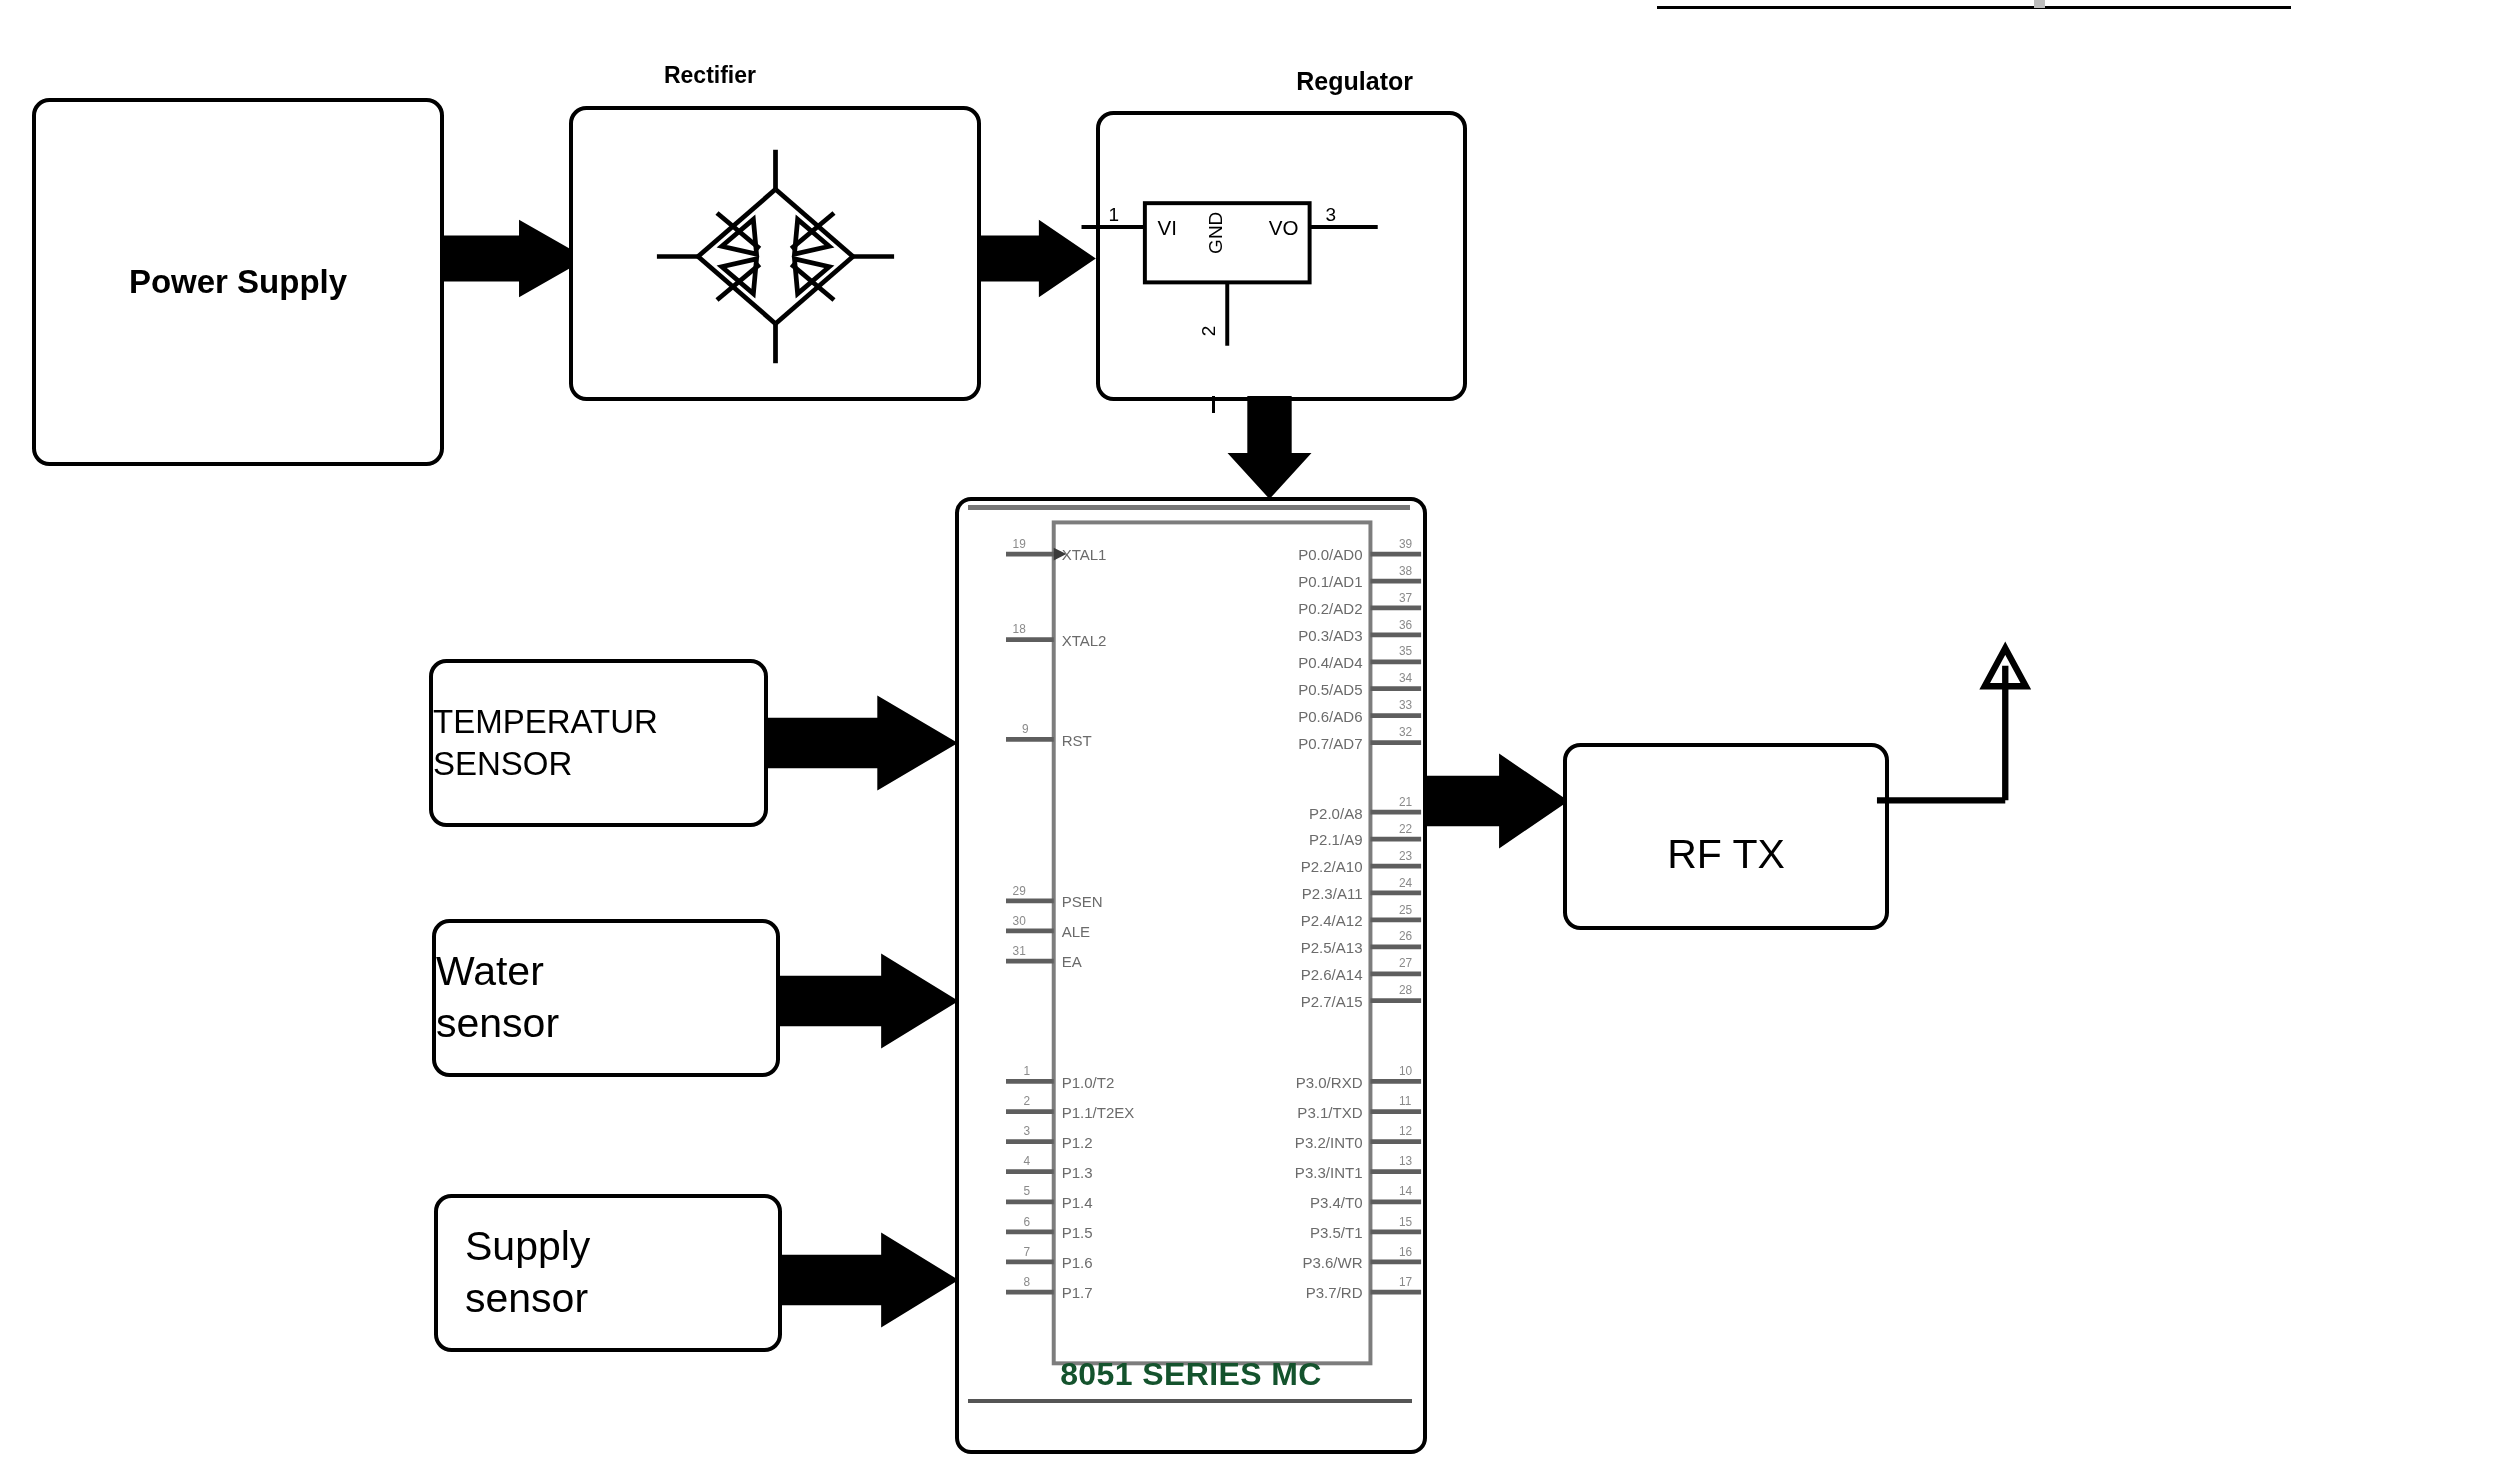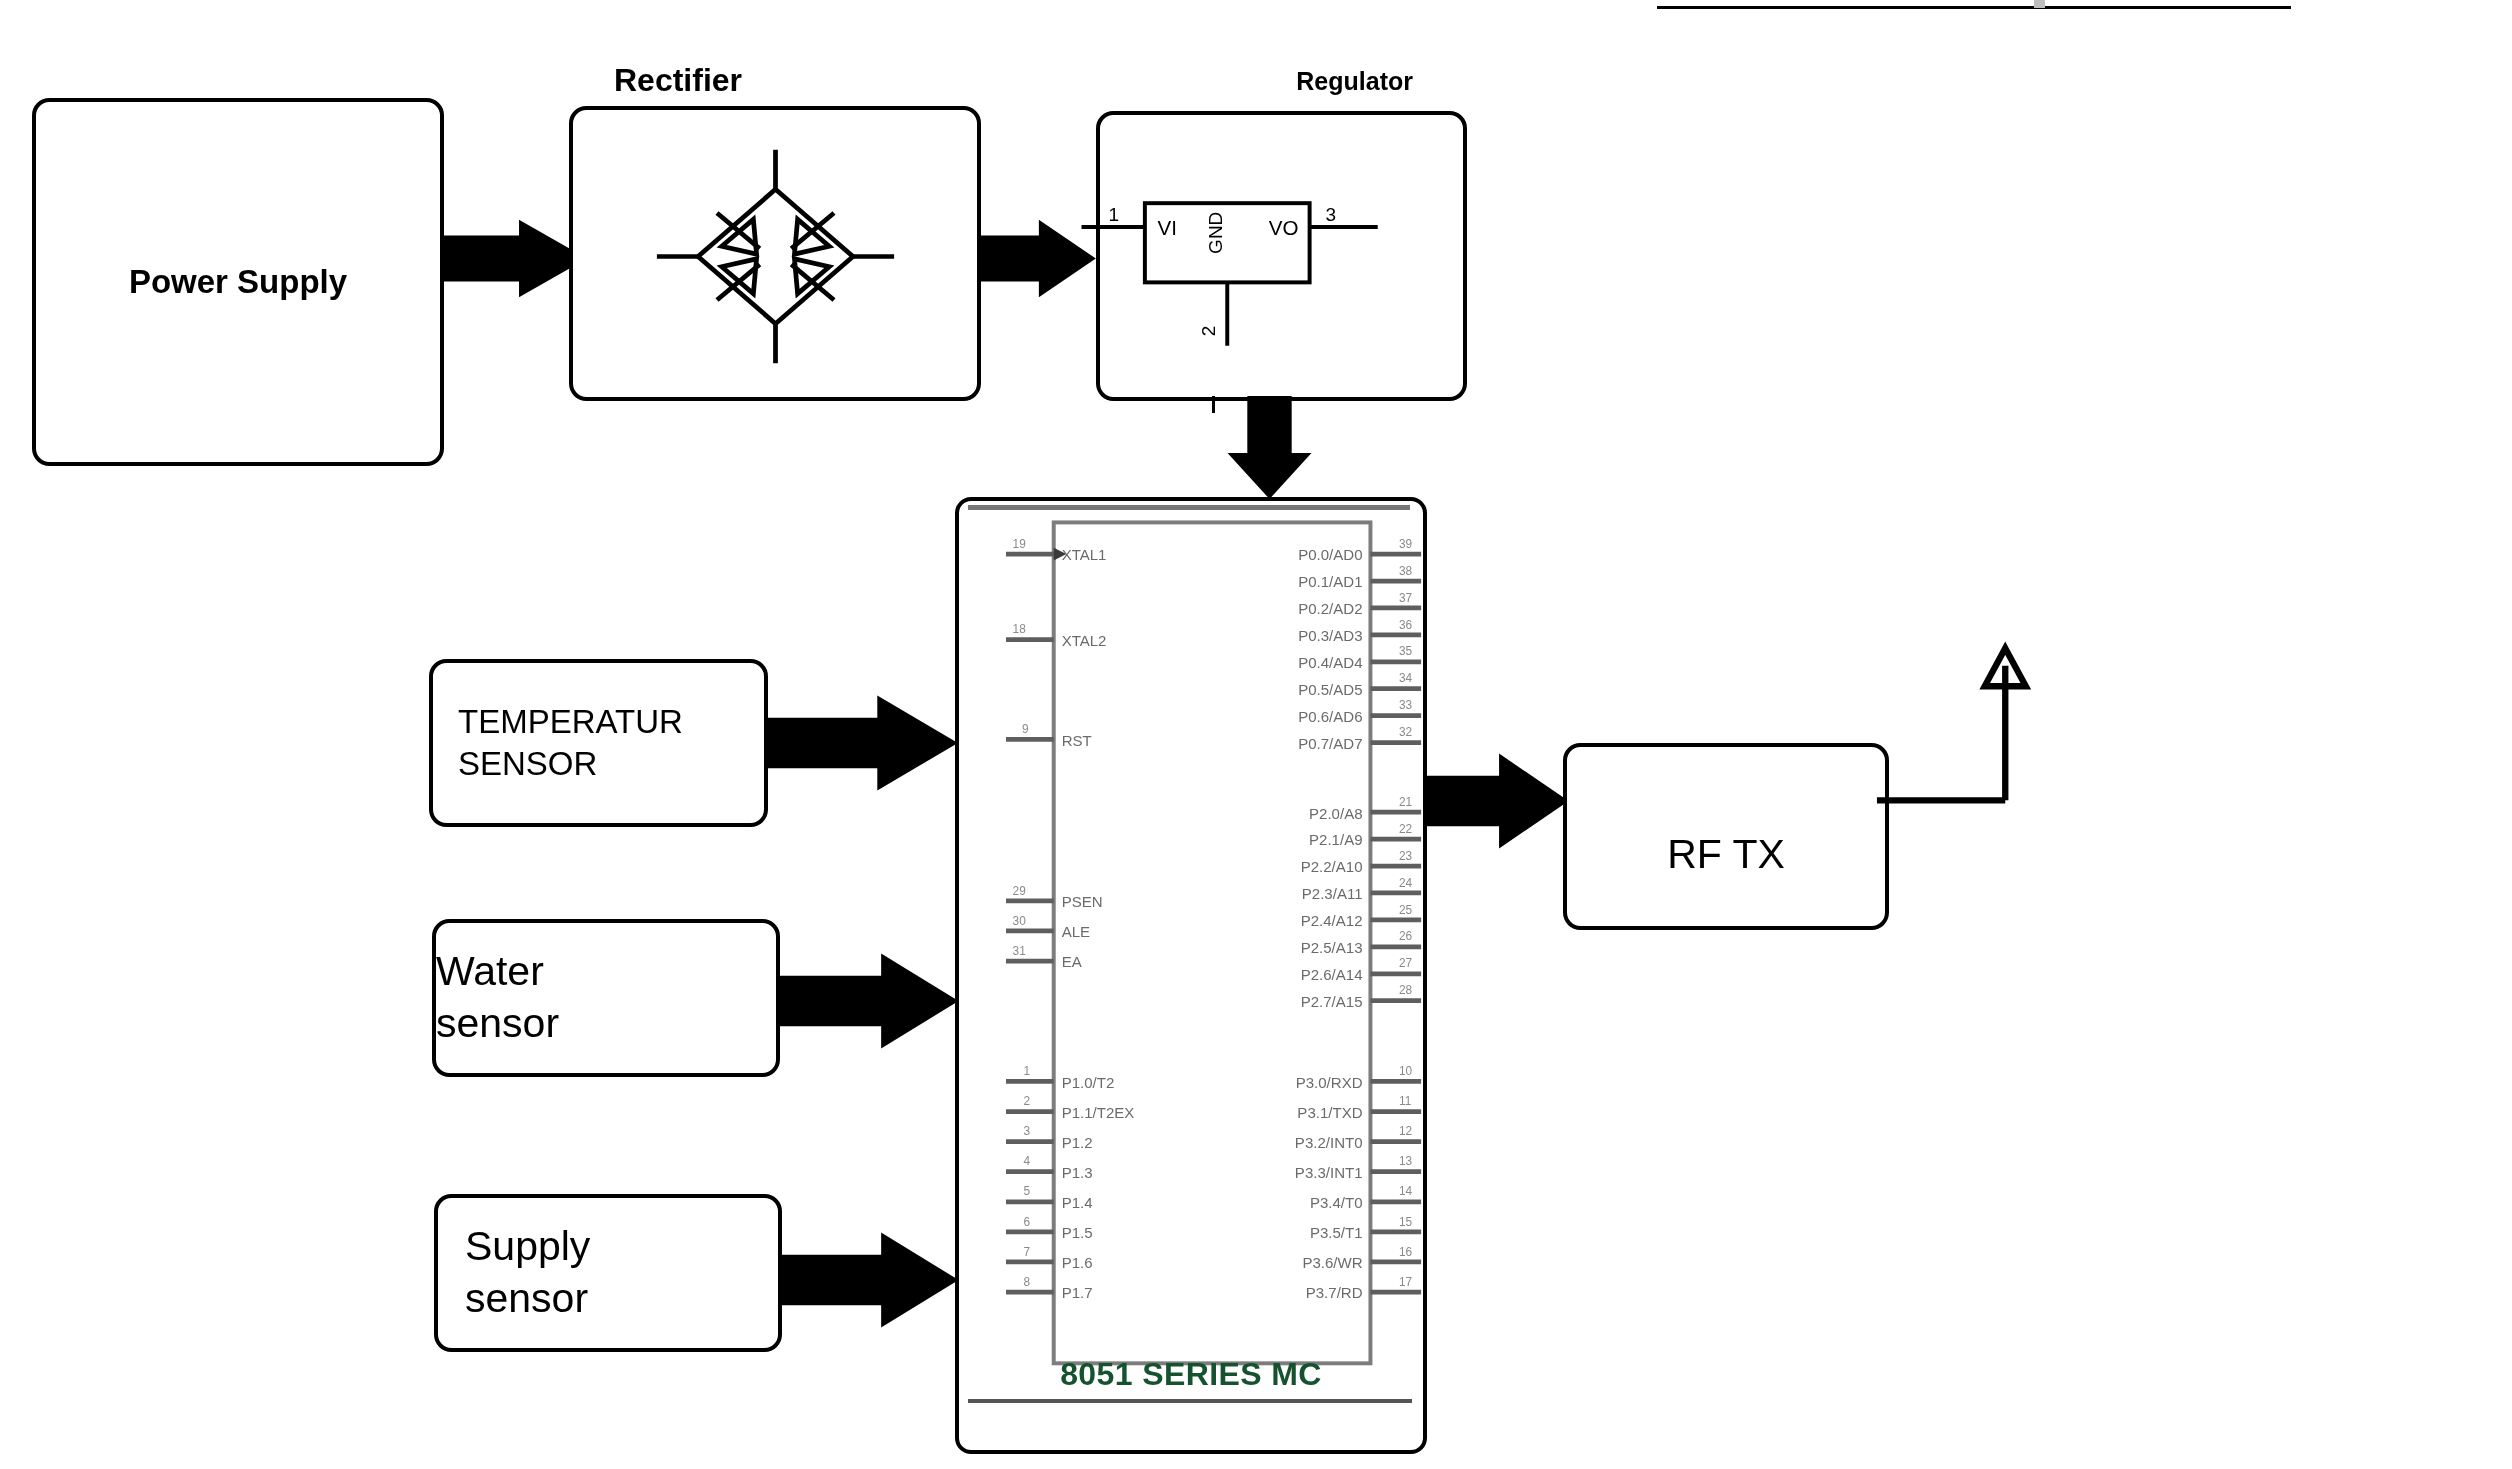--- a/index.html
+++ b/index.html
@@ -158,21 +158,21 @@
   <div class="block" id="power-supply-block" style="left:32px; top:98px; width:412px; height:368px;">
     <div class="block-label" style="font-size:33px; font-weight:bold;">Power Supply</div>
   </div>
 
   <div class="flow-arrow" style="left:440px; top:215px;">
     <svg width="147" height="87" viewBox="0 0 186 110">
       <polygon points="0,26 100,26 100,6 186,55 100,104 100,84 0,84" fill="#000000"></polygon>
     </svg>
   </div>
 
-  <div class="caption" style="left:537px; top:62px; width:282px; font-size:32px;">Rectifier</div>
+  <div class="caption" style="left:569px; top:62px; width:282px; font-size:23px;">Rectifier</div>
 
   <div class="block" id="rectifier-block" style="left:569px; top:106px; width:412px; height:295px;">
   </div>
 
   <div class="flow-arrow" style="left:649px; top:143px;">
     <svg width="253" height="227" viewBox="0 0 320 286">
       <g stroke="#000000" stroke-width="6" fill="none">
 
         <line x1="160" y1="8" x2="160" y2="58"></line>
         <line x1="160" y1="228" x2="160" y2="278"></line>
@@ -229,21 +229,21 @@
 
   <div class="flow-arrow" style="left:1218px; top:396px;">
     <svg width="103" height="103" viewBox="0 0 130 130">
       <polygon points="37,0 93,0 93,72 118,72 65,130 12,72 37,72" fill="#000000"></polygon>
     </svg>
   </div>
 
   <div class="rule" style="left:1212px; top:396px; width:3.2px; height:17.4px;"></div>
 
   <div class="block" id="temperature-sensor-block" style="left:429px; top:659px; width:339px; height:168px;">
-    <div class="block-label" style="font-size:33px; text-align:left; width:100%; padding-left:25px; box-sizing:border-box;">TEMPERATUR
+    <div class="block-label" style="font-size:33px; text-align:left; width:100%; box-sizing:border-box;">TEMPERATUR
 SENSOR</div>
   </div>
 
   <div class="flow-arrow" style="left:765px; top:694px;">
     <svg width="193" height="98" viewBox="0 0 244 124">
       <polygon points="0,30 142,30 142,2 244,62 142,122 142,94 0,94" fill="#000000"></polygon>
     </svg>
   </div>
 
   <div class="block" id="water-sensor-block" style="left:432px; top:919px; width:348px; height:158px;">

